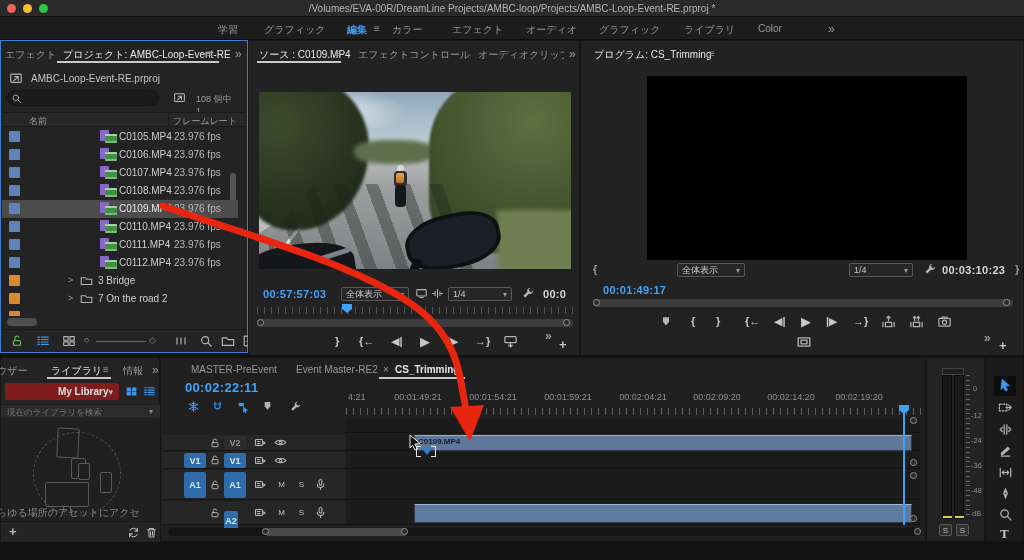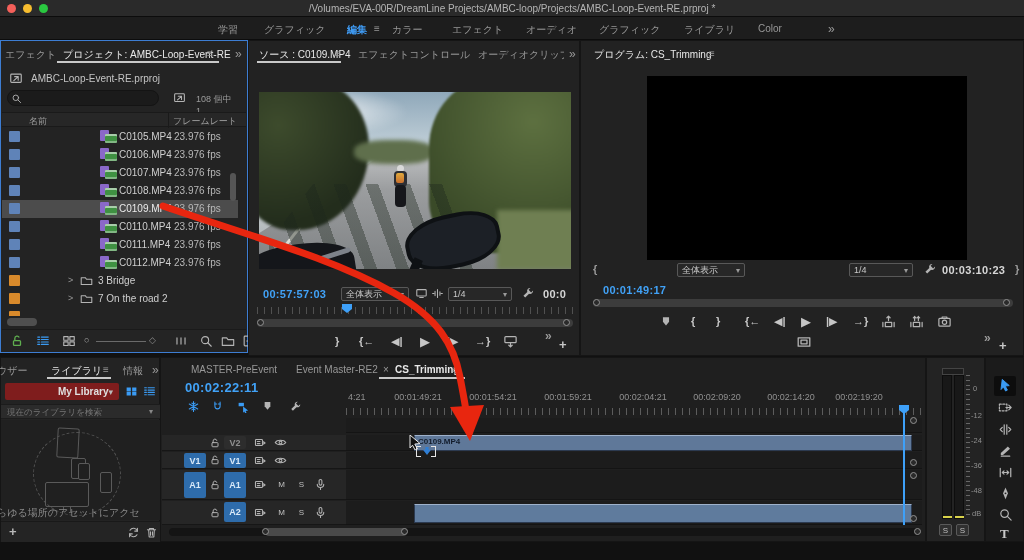--- a/index.html
+++ b/index.html
@@ -583,21 +583,21 @@
     <span class="p ms" style="left:112px;top:8px;">M</span>
     <span class="p ms" style="left:132px;top:8px;">S</span>
     <svg class="p" style="left:152px;top:8px" width="13" height="13">
           <use href="#i-mic"></use>
         </svg>
   </div>
   <div class="p" style="left:1px;top:143px;width:184px;height:24px;background:#262626;border-bottom:1px solid #161616;">
     <svg class="p" style="left:47px;top:6px" width="12" height="12">
           <use href="#i-lock"></use>
         </svg>
-    <span class="p trkbtn blue" style="left:62px;top:1px;width:22px;height:20px;">A2</span>
+    <span class="p trkbtn blue" style="left:62px;top:10px;width:14px;height:20px;">A2</span>
     <svg class="p" style="left:92px;top:5px" width="13" height="13">
           <use href="#i-target"></use>
         </svg>
     <span class="p ms" style="left:112px;top:5px;">M</span>
     <span class="p ms" style="left:132px;top:5px;">S</span>
     <svg class="p" style="left:152px;top:5px" width="13" height="13">
           <use href="#i-mic"></use>
         </svg>
   </div>
 

